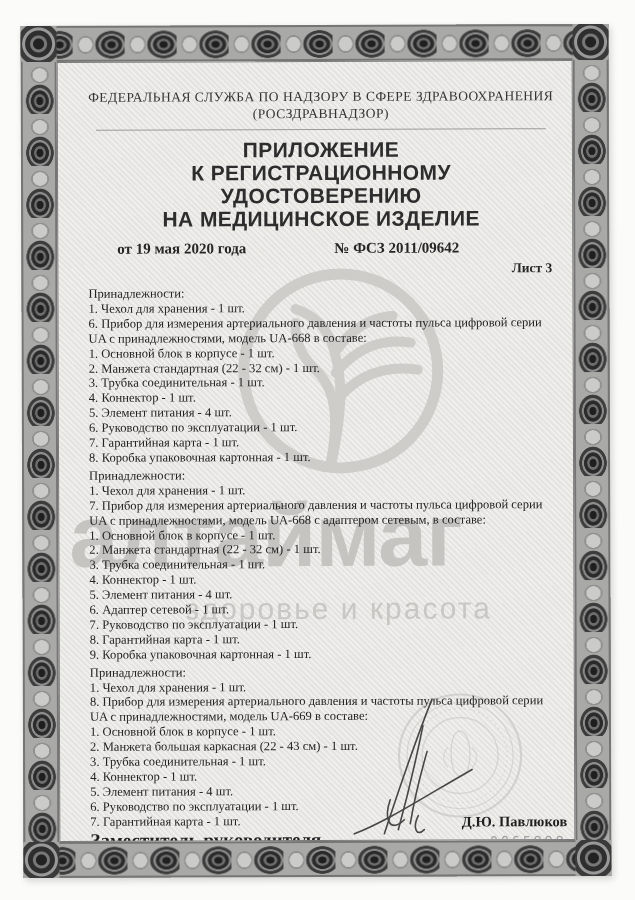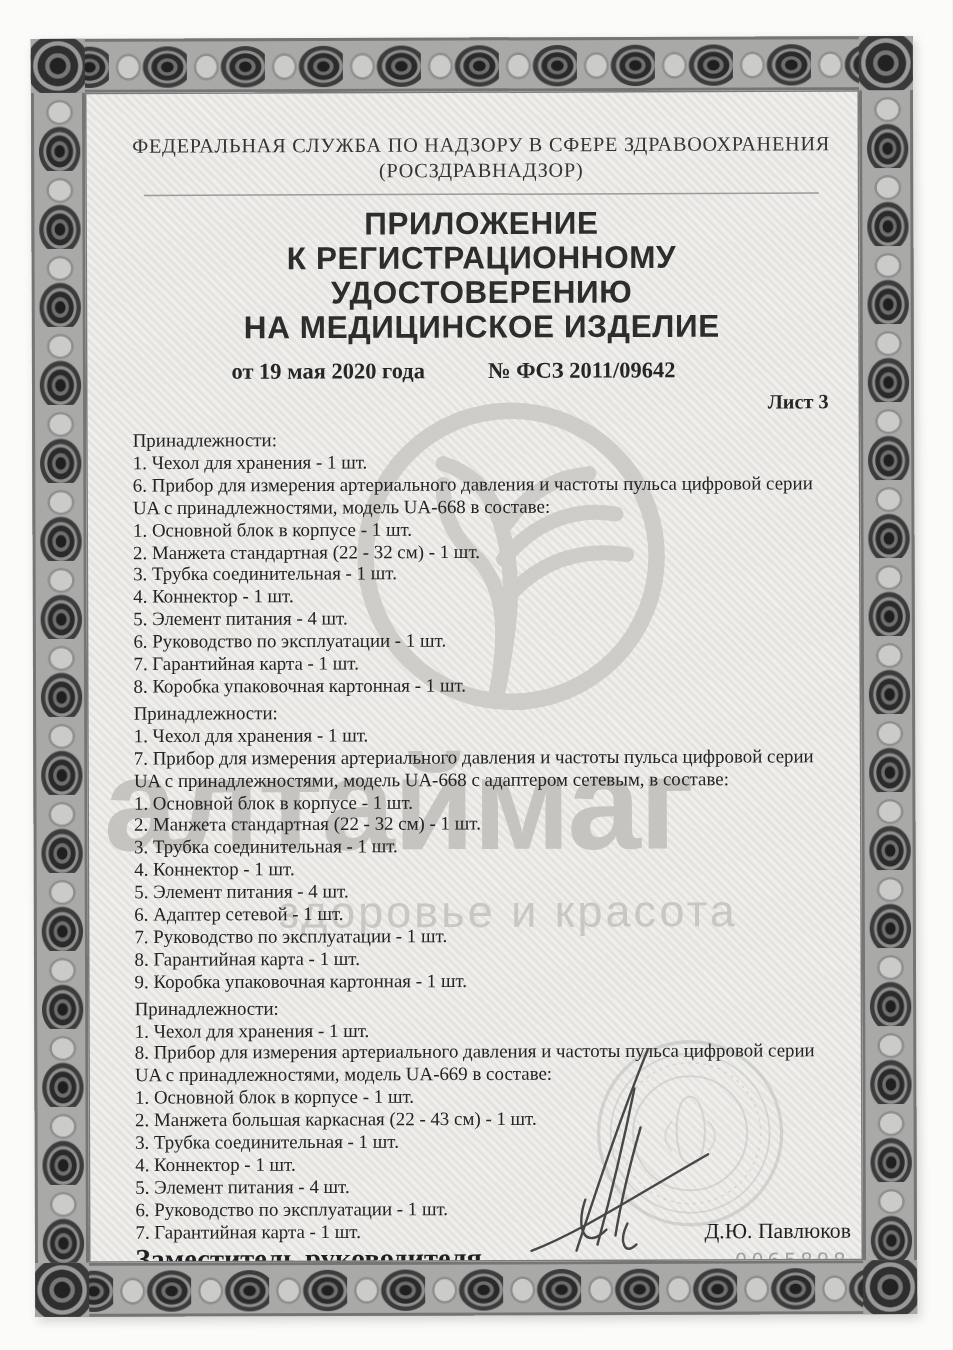--- a/index.html
+++ b/index.html
@@ -38,28 +38,28 @@
   .wm-logo{left:176px;top:203px;}
   .stamp{position:absolute;left:332px;top:626px;z-index:1;}
   .signature{position:absolute;left:292px;top:612px;z-index:3;}
   
   .content{position:absolute;inset:0;z-index:2;padding:26px 18px 0 30px;color:#262626;}
   .agency{text-align:center;font-size:13.5px;line-height:17px;letter-spacing:.5px;color:#343434;}
   .rule{border:none;border-top:1px solid #9b9b99;margin:7px 8px 0 8px;}
   .title{margin-top:8px;text-align:center;font-family:"Liberation Sans",sans-serif;
     font-weight:bold;font-size:21px;line-height:23px;letter-spacing:.4px;color:#2d2d2d;}
   .meta{margin-top:9px;display:flex;font-weight:bold;font-size:15px;line-height:19px;}
-  .meta .date{margin-left:66px;}
-  .meta .number{margin-left:42px;}
+  .meta .date{margin-left:29px;}
+  .meta .number{margin-left:88px;}
   .sheet{margin-top:2px;text-align:right;font-weight:bold;font-size:13.5px;line-height:17px;padding-right:2px;}
   .bodytext{margin-top:9px;}
   .bline{margin:0;font-size:12.6px;line-height:14.9px;color:#232323;}
   .block{margin-top:3px;} .block:first-child{margin-top:0;}
   .sig-block{margin-top:3px;font-weight:bold;font-size:19px;line-height:15.5px;width:340px;color:#1f1f1f;}
-  .sig-name{position:absolute;right:7px;top:752px;z-index:3;font-weight:normal;font-size:14.5px;color:#1e1e1e;}
+  .sig-name{position:absolute;right:7px;top:752px;z-index:3;font-weight:bold;font-size:14.5px;color:#1e1e1e;}
   .serial{position:absolute;right:8px;top:772px;z-index:3;font-family:"DejaVu Sans Mono",monospace;
     font-size:14px;letter-spacing:2.5px;color:#a2a2a0;}
 </style>
 </head>
 <body>
 
 <div class="document">
   <div class="b-strip b-top"></div>
   <div class="b-strip b-bottom"></div>
   <div class="b-strip b-left"></div>

